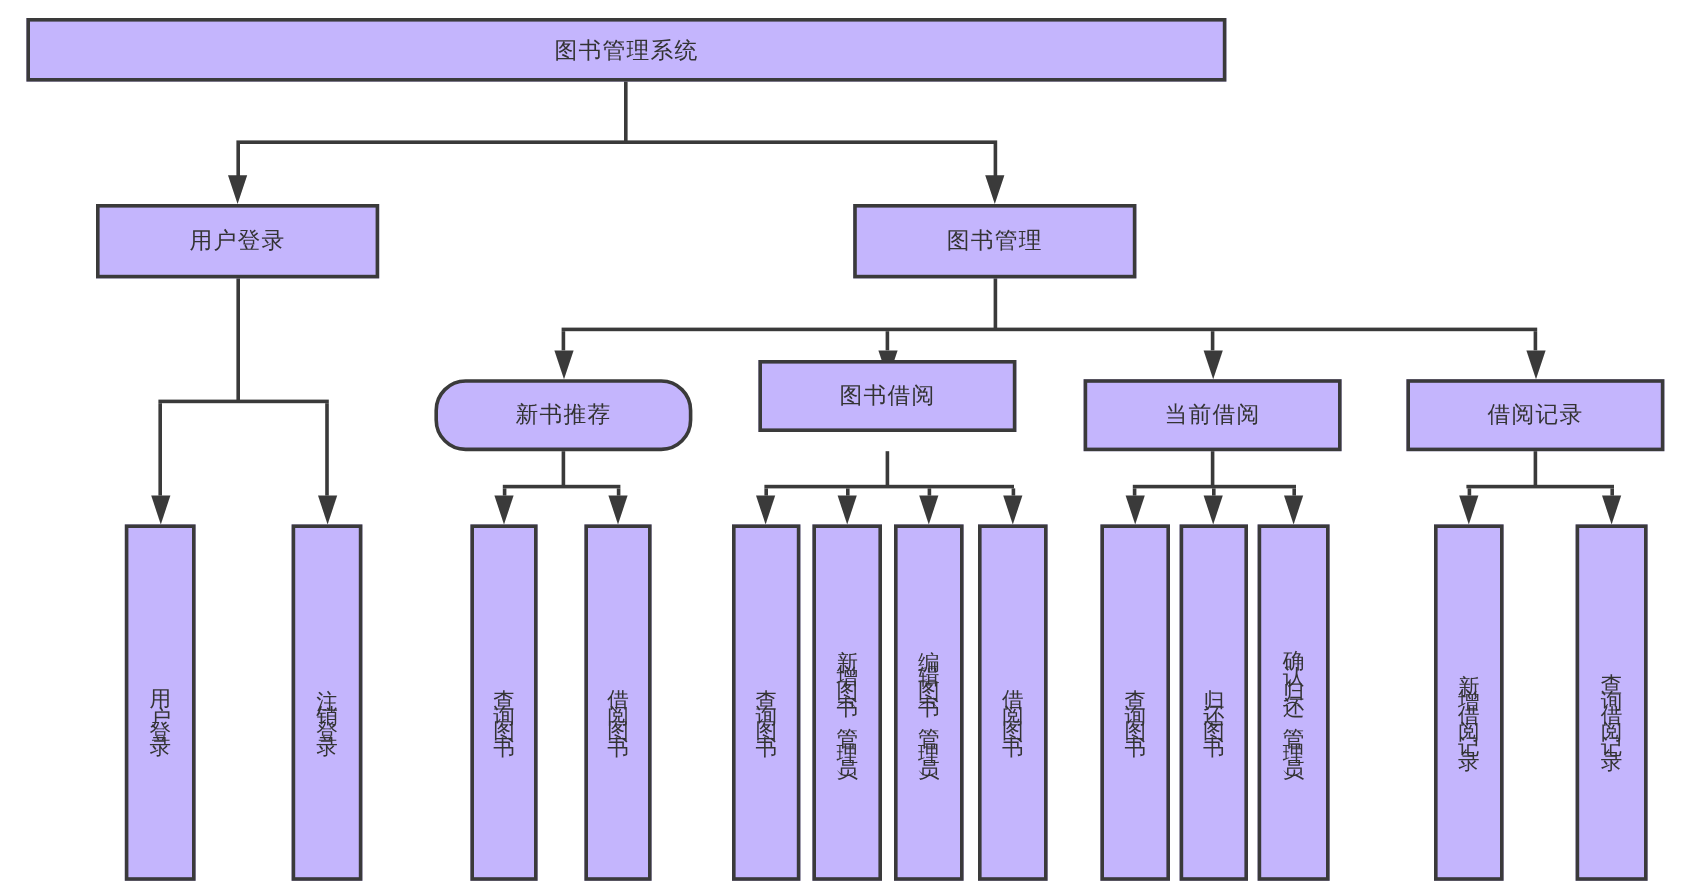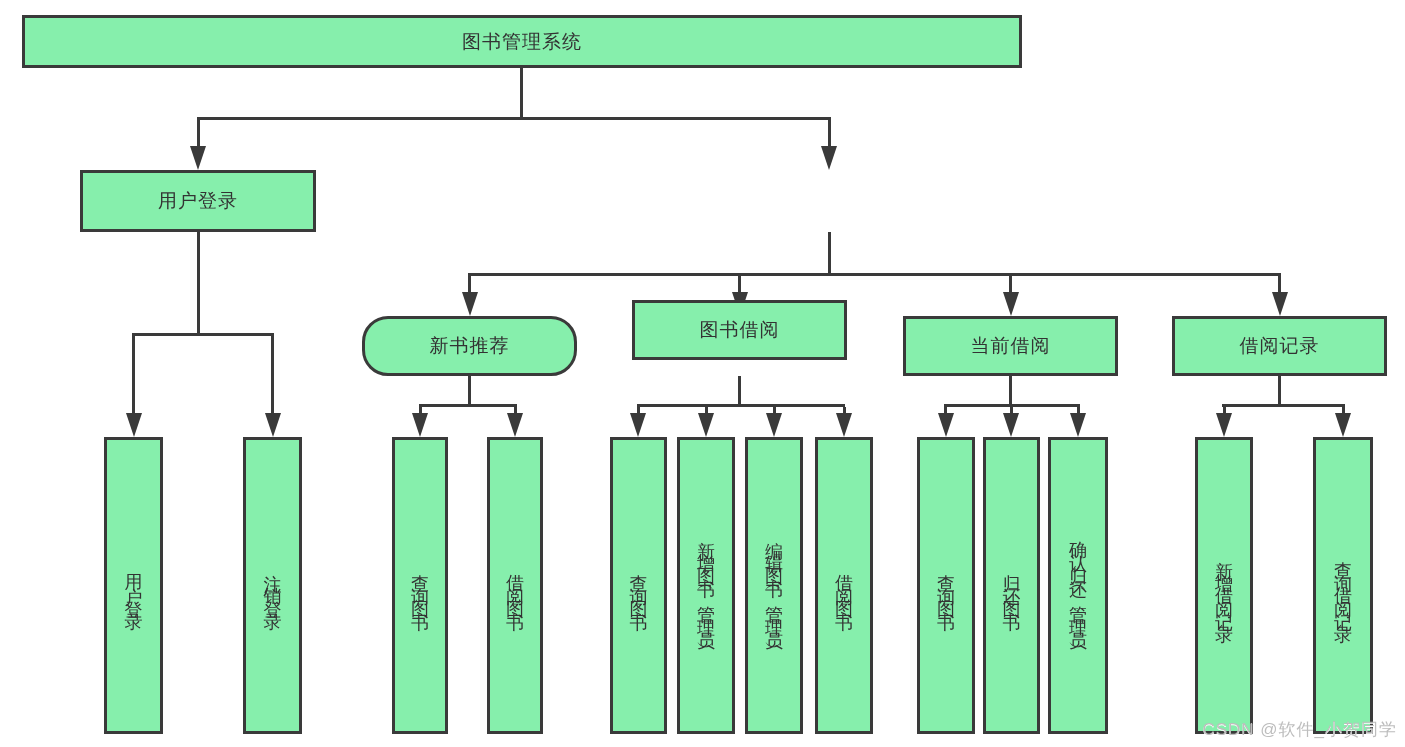--- a/index.html
+++ b/index.html
@@ -1,21 +1,21 @@
 <!DOCTYPE html>
 <html style="--line: #3a3a3a; --text: #333333; --watermark: #bdbdbd; --background: #ffffff;"><head>
 <meta charset="utf-8">
 <style>
   html,body{margin:0;padding:0;background:#fff;}
   .canvas{
     position:relative;width:1405px;height:747px;background:var(--background,#fff);
     font-family:"Liberation Sans","DejaVu Sans",sans-serif;overflow:hidden;
   }
   .node{
-    position:absolute;box-sizing:border-box;background:#86efac;
+    position:absolute;box-sizing:border-box;background:#c4b5fd;
     border:3px solid var(--line,#3a3a3a);
     display:flex;align-items:center;justify-content:center;
     color:var(--text,#333);font-size:19px;letter-spacing:1px;
   }
   .leaf{font-size:18px;}
   .vtext{
     writing-mode:vertical-rl;text-orientation:mixed;
     letter-spacing:13px;line-height:1;white-space:nowrap;
   }
   .hline,.vline{position:absolute;background:var(--line,#3a3a3a);}
@@ -43,20 +43,23 @@
 
   <div class="vline" style="left:520px;top:68px;height:50px;"></div>
   <div class="hline" style="left:197px;top:117px;width:634px;"></div>
   <div class="vline" style="left:197px;top:120px;height:27px;"></div>
   <div class="arrow" style="left:190px;top:146px;"></div>
   <div class="vline" style="left:828px;top:120px;height:27px;"></div>
   <div class="arrow" style="left:821px;top:146px;"></div>
 
   <div class="node" style="left:80px;top:170px;width:236px;height:62px;">
     <span>用户登录</span>
+  </div>
+  <div class="node" style="left:711px;top:170px;width:236px;height:62px;">
+    <span>图书管理</span>
   </div>
 
   <div class="vline" style="left:197px;top:232px;height:102px;"></div>
   <div class="hline" style="left:132px;top:333px;width:142px;"></div>
   <div class="vline" style="left:132px;top:336px;height:77px;"></div>
   <div class="arrow" style="left:126px;top:413px;"></div>
   <div class="vline" style="left:271px;top:336px;height:77px;"></div>
   <div class="arrow" style="left:265px;top:413px;"></div>
 
   <div class="node leaf" style="left:104px;top:437px;width:59px;height:297px;">
@@ -154,15 +157,14 @@
   <div class="vline" style="left:1342px;top:407px;height:6px;"></div>
   <div class="arrow" style="left:1335px;top:413px;"></div>
 
   <div class="node leaf" style="left:1195px;top:437px;width:58px;height:297px;">
     <span class="vtext">新增借阅记录</span>
   </div>
   <div class="node leaf" style="left:1313px;top:437px;width:60px;height:297px;">
     <span class="vtext">查询借阅记录</span>
   </div>
 
-  <div class="watermark">CSDN @软件_小贺同学</div>
 
 </div>
 
 </body></html>

